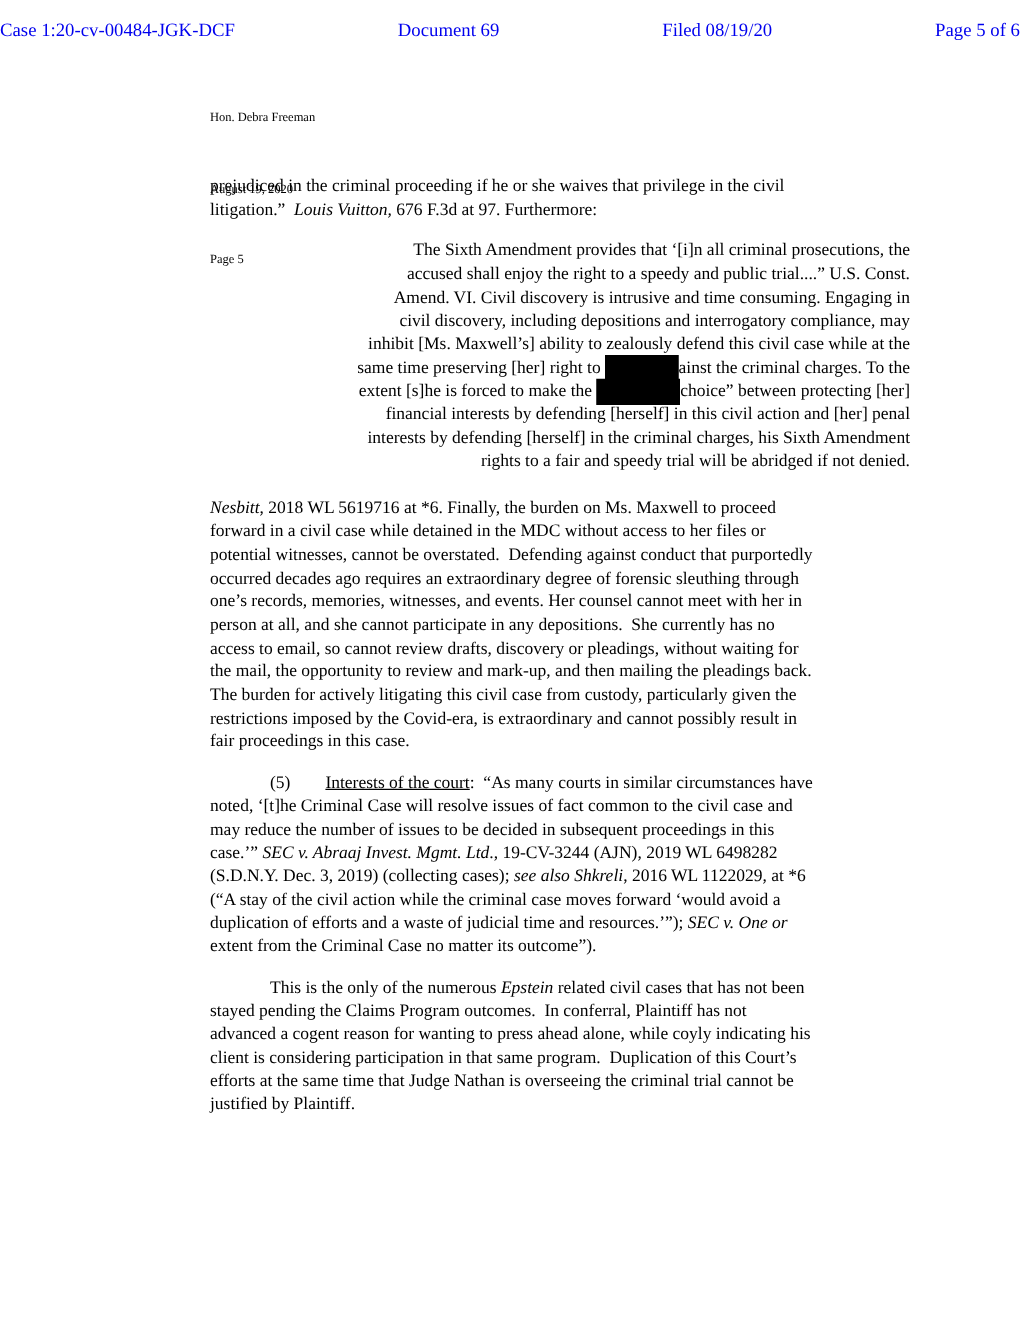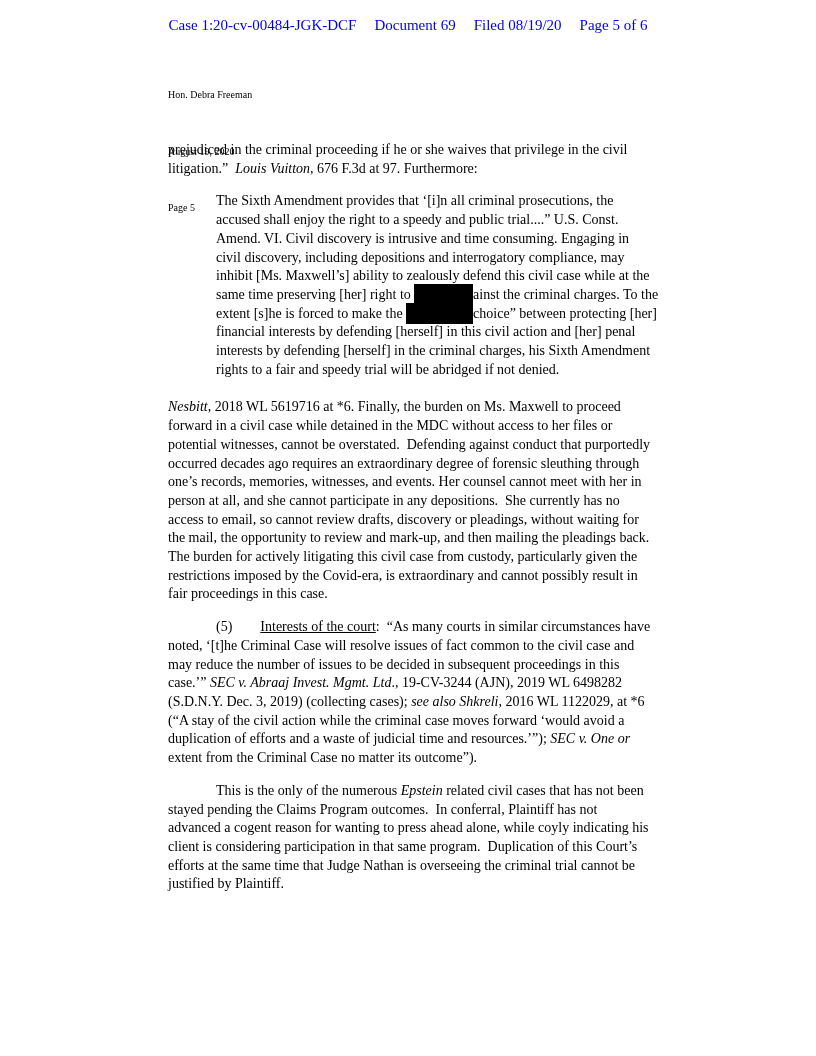--- a/index.html
+++ b/index.html
@@ -16,21 +16,21 @@
     font-family: "Liberation Serif", serif;
     color: #000000;
     overflow: hidden;
   }
   .stamp {
     position: absolute;
     top: 17px;
     left: 0;
     width: 100%;
     display: flex;
-    justify-content: center;
+    justify-content: space-between;
     gap: 18px;
     font-size: 15px;
     color: var(--stamp-color, #0000EE);
     white-space: pre;
   }
   .address {
     position: absolute;
     left: 168px;
     top: 49px;
     font-size: 10px;
@@ -39,21 +39,21 @@
   }
   .bodytext {
     position: absolute;
     left: 168px;
     top: 141px;
     width: 560px;
     font-size: 14px;
     line-height: 18.7px;
   }
   .paragraph { margin: 0 0 14px 0; }
-  .quote { margin: 0 0 19px 48px; }
+  .quote { margin: 0 0 19px 48px; text-align: right; }
   .line { white-space: pre; }
   .line.indent { padding-left: 48px; }
   .i { font-style: italic; }
   .u { text-decoration: underline; }
   .red {
     background: var(--redaction-color, #000000);
     color: var(--redaction-color, #000000);
     padding: 3px 2px;
   }
 </style>

